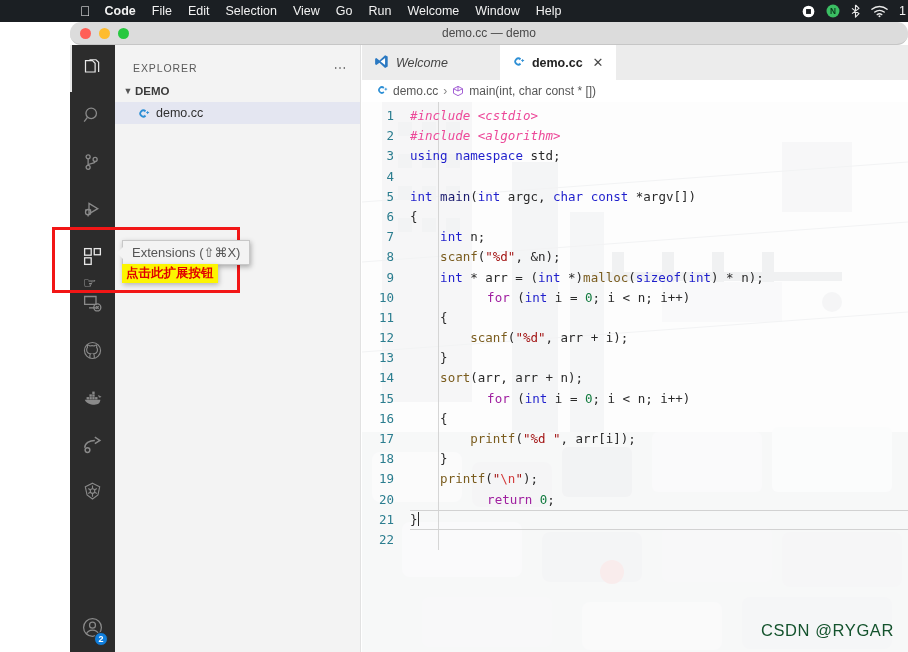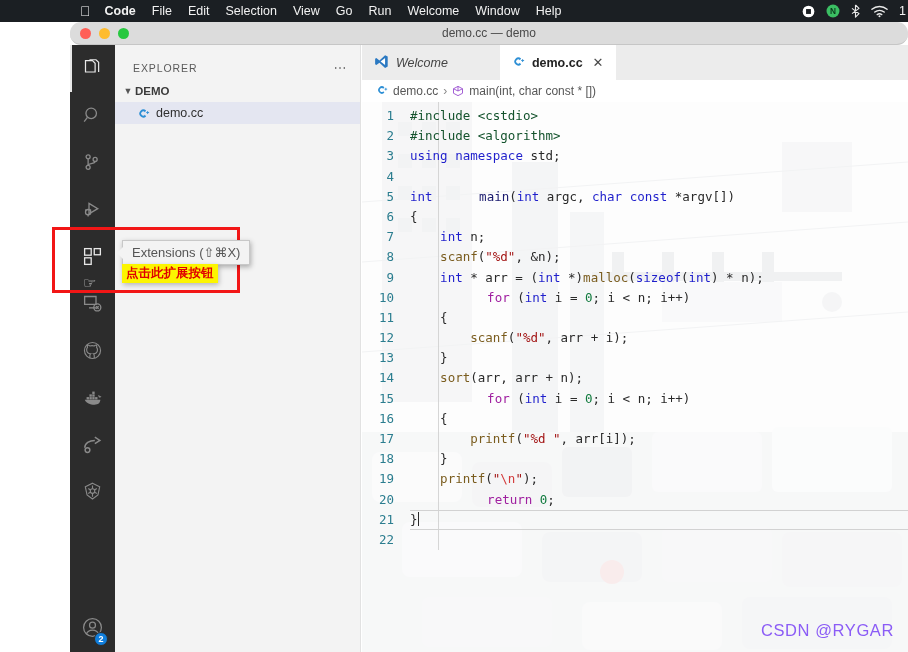--- a/index.html
+++ b/index.html
@@ -112,27 +112,27 @@
     font-size:12.5px; line-height:20.2px;
   }
   .cline { display:flex; height:20.2px; position:relative; }
   .ln { width:48px; text-align:right; padding-right:16px; color:#2b7d8f; flex:none; }
   .ctext { white-space:pre; color:#2a2a2a; }
   .curline { position:absolute; left:48px; right:0; height:20.2px; border-top:1px solid #d2d2d2; border-bottom:1px solid #d2d2d2; }
   .caret { display:inline-block; width:1px; height:14px; background:#2a2a2a; vertical-align:-2px; }
   .guide { position:absolute; width:1px; top:0; bottom:0; background:#cfcfcf; opacity:.85; }
 
   
-  .t-pre  { color:#14532d; }
+  .t-pre  { color:#ec4899;font-style:italic; }
   .t-str  { color:#a31515; }
   .t-kw   { color:#1f1fcc; }
   .t-kw2  { color:#a020a0;margin-left:47px; }
   .t-fn   { color:#7a5c1e; }
   .t-num  { color:#0f7a3d; }
-  .t-var  { color:#1a1a6e;padding-left:39px; }
+  .t-var  { color:#1a1a6e; }
   .t-plain{ color:#2a2a2a; }
   .t-esc  { color:#d43a3a; }
 
   
   .redbox {
     position:absolute; left:52px; top:227px; width:188px; height:66px;
     border:3px solid #f21616; z-index:40; pointer-events:none;
   }
   .tooltip {
     position:absolute; left:122px; top:240px; z-index:42;
@@ -147,21 +147,21 @@
   }
   .cnnote {
     position:absolute; left:122px; top:264px; z-index:42;
     background:#fcf500; color:#e00000; font-size:12.5px; font-weight:bold;
     padding:1px 4px; white-space:nowrap;
     box-shadow:1px 2px 5px rgba(0,0,0,.25);
   }
 
   .csdn {
     position:absolute; right:14px; bottom:12px; z-index:30;
-    font-size:16.5px; color:#8b5cf6; letter-spacing:.6px;
+    font-size:16.5px; color:#14532d; letter-spacing:.6px;
     font-family:"Liberation Sans", sans-serif;
   }
 </style>
 </head>
 <body>
 
 <div id="root">
 
   <div class="leftbarstub"></div>
   <div class="macbar">

